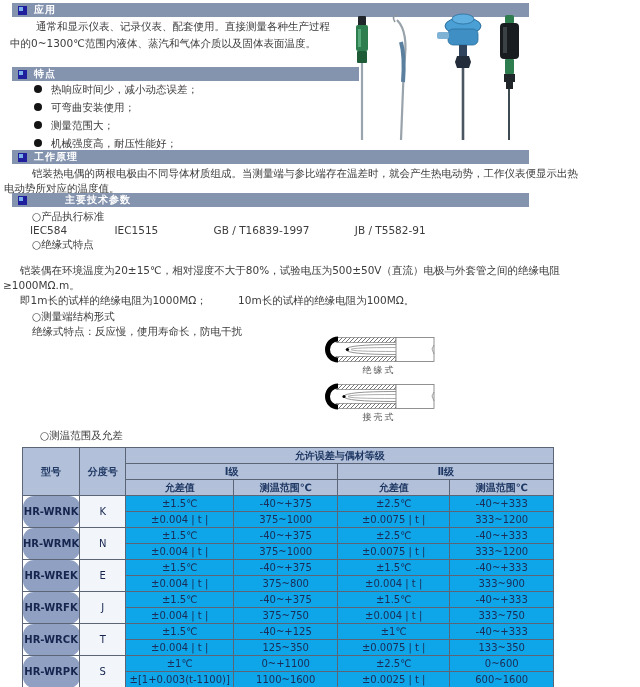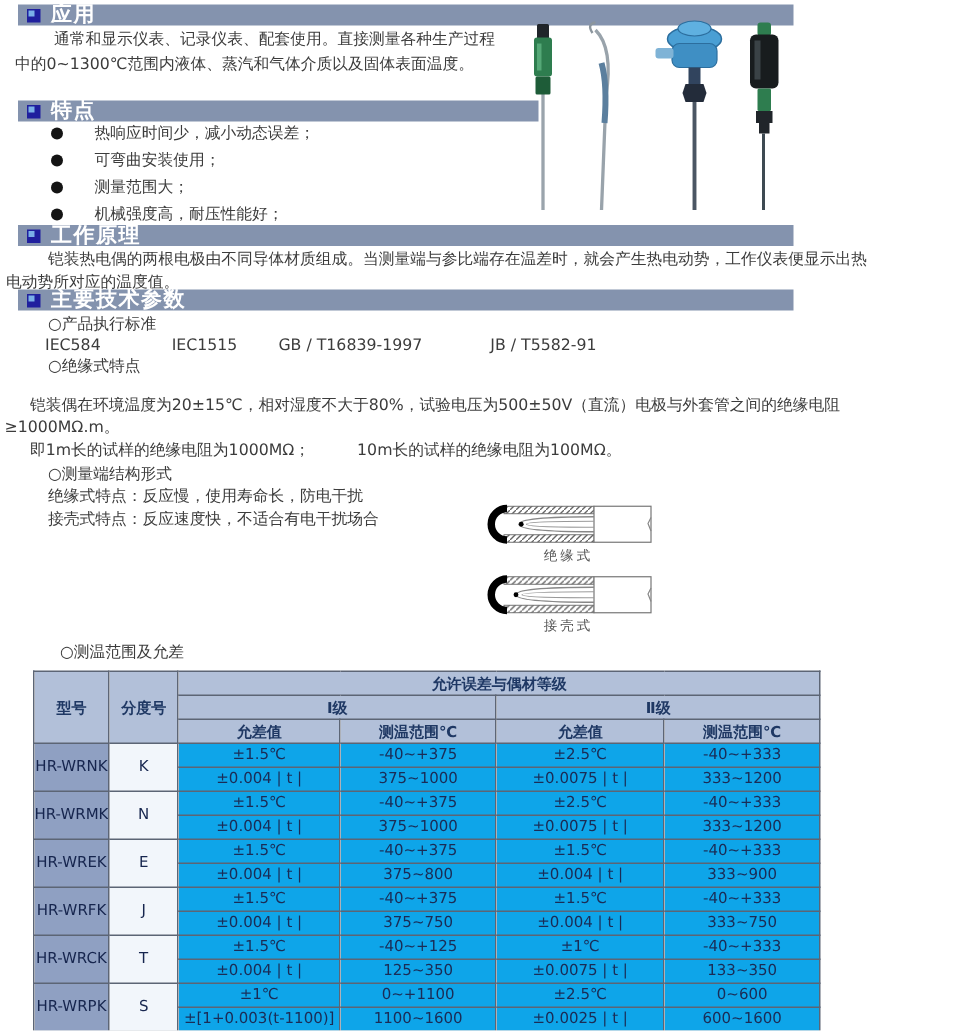--- a/index.html
+++ b/index.html
@@ -1,33 +1,33 @@
 <!DOCTYPE html>
 <html><head>
 <meta charset="utf-8">
 <style>
   html,body{margin:0;padding:0;background:#fff;}
   .page{position:relative;width:640px;height:687px;background:#ffffff;overflow:hidden;
         font-family:"DejaVu Sans",sans-serif;color:#3a3a3a;}
   .bar{position:absolute;left:12px;height:14px;background:#8493ae;display:flex;align-items:center;}
   .bar .sq{width:9px;height:9px;background:#1f1f9e;margin:0 7px 0 6px;position:relative;flex:0 0 auto;}
   .bar .sq::after{content:"";position:absolute;left:1px;top:1px;width:4px;height:4px;background:#7ab0e8;}
-  .bar .bt{color:#ffffff;font-size:14px;font-weight:bold;letter-spacing:1px;line-height:14px;text-align:center;}
+  .bar .bt{color:#ffffff;font-size:10px;font-weight:bold;letter-spacing:1px;line-height:14px;text-align:center;}
   .t{position:absolute;font-size:10.5px;line-height:14px;white-space:nowrap;color:#3c3c3c;}
   .bullets{position:absolute;left:34px;top:80px;}
-  .bullet-row{display:flex;align-items:center;height:18px;gap:12px;}
+  .bullet-row{display:flex;align-items:center;height:18px;}
   .dot{width:8px;height:8px;border-radius:50%;background:#141414;margin-right:9px;flex:0 0 auto;}
   .std-item{display:inline-block;}
-  .gap1{margin-left:44px;} .gap2{margin-left:24px;} .gap3{margin-left:42px;}
+  .gap1{margin-left:44px;} .gap2{margin-left:52px;} .gap3{margin-left:42px;}
   table.spec{position:absolute;left:22px;top:447px;border-collapse:collapse;table-layout:fixed;
              font-size:10px;color:#1b2c56;}
   table.spec td{border:1px solid #5c6575;text-align:center;vertical-align:middle;padding:0;
                 height:15px;overflow:hidden;white-space:nowrap;}
   td.hd{background:#b2c0d9;color:#1f3864;font-weight:bold;height:15px;}
-  td.mcol{background:#8fa0c2;color:#16254e;font-weight:normal;}
+  td.mcol{background:#8fa0c2;color:#16254e;font-weight:bold;border-radius:11px;}
   td.gcol{background:#f2f6fb;color:#16254e;}
   td.dcell{background:#0ea5e9;margin-left:36px;}
   .diag{position:absolute;width:118px;text-align:center;}
   .diag .lbl{font-size:9px;color:#555;margin-top:1px;letter-spacing:2px;}
   svg{display:block;}
 </style>
 </head>
 <body>
 
 <div class="page">
@@ -91,21 +91,21 @@
     </div>
   </div>
 
   <div class="bar" style="top:150px;width:517px;">
     <span class="sq"></span>
     <span class="bt">工作原理</span>
   </div>
   <div class="t" style="left:32px;top:166px;">铠装热电偶的两根电极由不同导体材质组成。当测量端与参比端存在温差时，就会产生热电动势，工作仪表便显示出热</div>
   <div class="t" style="left:4px;top:181px;">电动势所对应的温度值。</div>
 
-  <div class="bar" style="top:193px;width:517px;">
+  <div class="bar" style="top:193px;width:517px;gap:31px;">
     <span class="sq"></span>
     <span class="bt">主要技术参数</span>
   </div>
   <div class="t" style="left:32px;top:209px;">○产品执行标准</div>
   <div class="t" style="left:30px;top:223px;">
     <span class="std-item">IEC584</span>
     <span class="std-item gap1">IEC1515</span>
     <span class="std-item gap2">GB / T16839-1997</span>
     <span class="std-item gap3">JB / T5582-91</span>
   </div>
@@ -113,21 +113,20 @@
 
   <div class="t" style="left:20px;top:263px;">铠装偶在环境温度为20±15℃，相对湿度不大于80%，试验电压为500±50V（直流）电极与外套管之间的绝缘电阻</div>
   <div class="t" style="left:3px;top:278px;text-align:center;">≥1000MΩ.m。</div>
   <div class="t" style="left:20px;top:293px;">
     <span>即1m长的试样的绝缘电阻为1000MΩ；</span>
     <span style="margin-left:28px;">10m长的试样的绝缘电阻为100MΩ。</span>
   </div>
 
   <div class="t" style="left:32px;top:309px;">○测量端结构形式</div>
   <div class="t" style="left:32px;top:324px;">绝缘式特点：反应慢，使用寿命长，防电干扰</div>
-  <div class="t" style="left:32px;top:339px;">接壳式特点：反应速度快，不适合有电干扰场合</div>
 
   <div class="diag" style="left:320px;top:383px;">
     <svg width="118" height="27" viewBox="0 0 118 27">
       <defs>
         <pattern id="h2" width="4" height="4" patternUnits="userSpaceOnUse">
           <path d="M0,4 l4,-4" stroke="#666" stroke-width="0.9"></path>
         </pattern>
       </defs>
       <rect x="16" y="1.5" width="60" height="5" fill="url(#h2)" stroke="#666" stroke-width="0.6"></rect>
       <rect x="16" y="20.5" width="60" height="5" fill="url(#h2)" stroke="#666" stroke-width="0.6"></rect>

